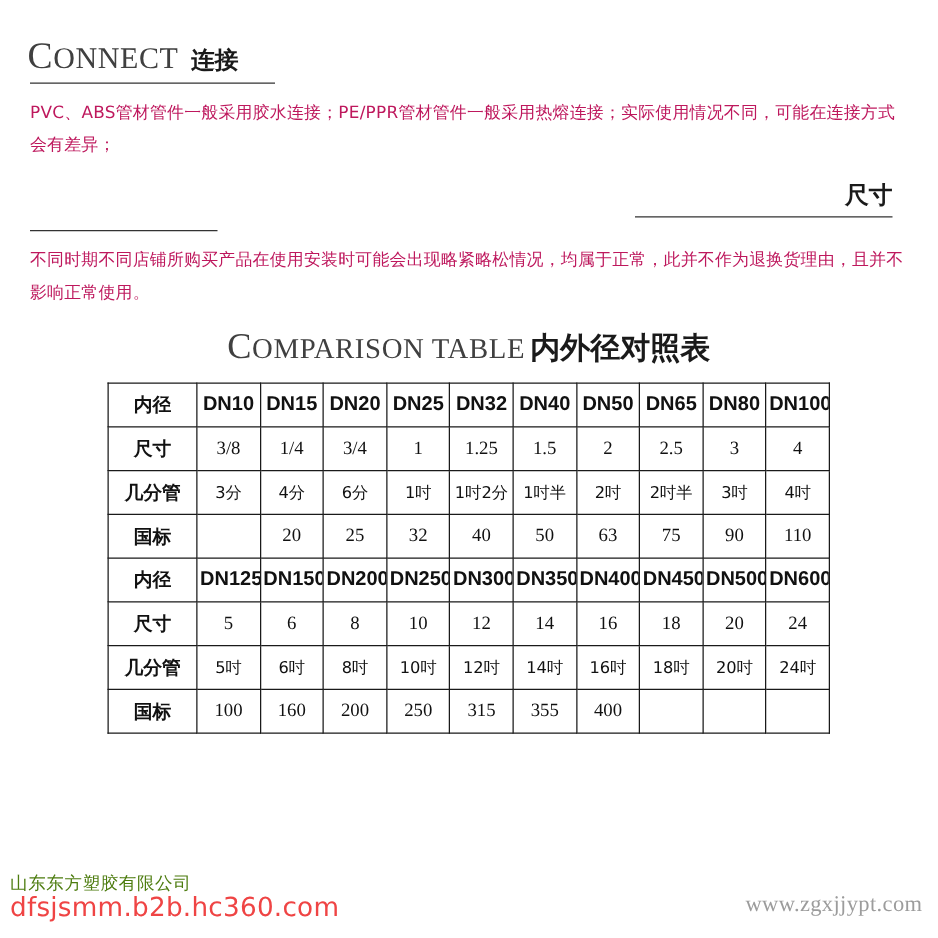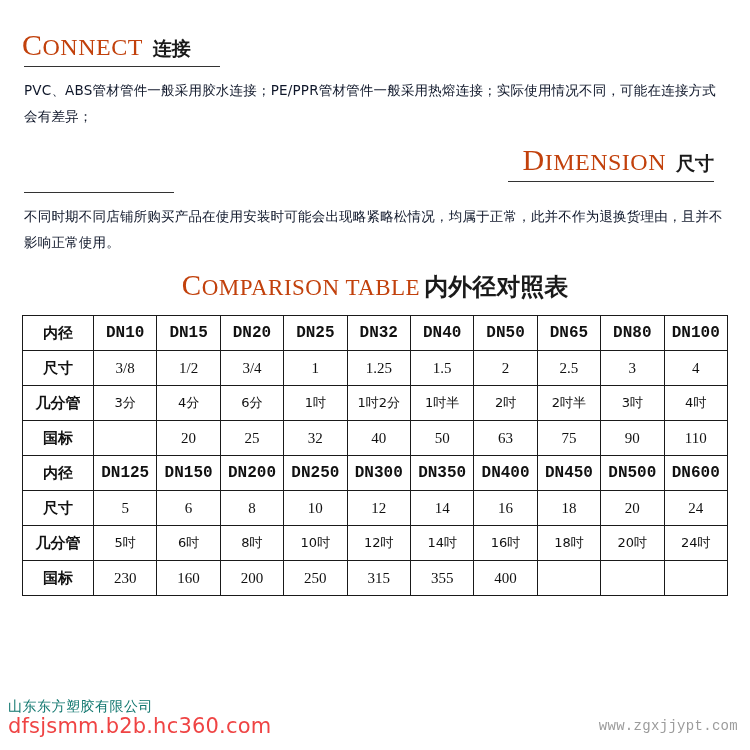--- a/index.html
+++ b/index.html
@@ -32,21 +32,21 @@
     margin: 0 0 4px 0;
   }
   .sec-head.right {
     justify-content: flex-end;
     padding-right: 14px;
   }
   .sec-en {
     font-family: "Liberation Serif", serif;
     font-size: 24px;
     letter-spacing: 0.5px;
-    color: #c2410c;
+    color: #404040;
     white-space: nowrap;
   }
   .sec-en .cap {
     font-size: 30px;
   }
   .sec-cn {
     font-family: Liberation Serif, serif;
     font-size: 19px;
     font-weight: bold;
     color: #1a1a1a;
@@ -62,21 +62,21 @@
     margin-left: auto;
     margin-right: 14px;
     width: 206px;
   }
 
   
   .para {
     font-family: "DejaVu Sans", sans-serif;
     font-size: 13.5px;
     line-height: 26px;
-    color: #0f172a;
+    color: #be185d;
     letter-spacing: 0.2px;
     margin: 0 0 14px 2px;
   }
 
   .block { margin-bottom: 6px; }
 
   
   .cmp-title {
     text-align: center;
     margin: 10px 0 12px 0;
@@ -85,21 +85,21 @@
     align-items: baseline;
     gap: 4px;
   }
   .cmp-title .sec-en { font-size: 23px; text-align: center; }
   .cmp-title .sec-en .cap { font-size: 29px; }
   .cmp-title .sec-cn { font-size: 24px; }
 
   
   table.cmp {
     border-collapse: collapse;
-    width: 706px;
+    width: 578px;
     margin: 0 auto;
     table-layout: fixed;
   }
   table.cmp td {
     border: 1px solid #1a1a1a;
     height: 34px;
     text-align: center;
     vertical-align: middle;
     font-family: "DejaVu Sans", sans-serif;
     font-size: 13px;
@@ -111,53 +111,53 @@
   table.cmp td.rowlab {
     font-weight: bold;
     font-size: 15px;
     width: 66px;
   }
   table.cmp td.num {
     font-family: "Liberation Serif", serif;
     font-size: 15px;
   }
   table.cmp td.dn {
-    font-family: Liberation Mono, monospace;
+    font-family: Liberation Sans, sans-serif;
     font-weight: bold;
     font-size: 16px;
   }
 
   
   .wm-left {
     position: absolute;
     left: 8px;
     bottom: 34px;
     font-family: "DejaVu Sans", sans-serif;
     font-size: 14px;
-    color: #0f766e;
+    color: #4d7c0f;
     letter-spacing: 0.5px;
     white-space: nowrap;
   }
   .wm-left2 {
     position: absolute;
     left: 8px;
     bottom: 12px;
     font-family: "DejaVu Sans", sans-serif;
     font-size: 21px;
     color: #ef4444;
     letter-spacing: 0.2px;
     white-space: nowrap;
     margin-top: 37px;
   }
   .wm-right {
     position: absolute;
     right: 12px;
     bottom: 16px;
-    font-family: Liberation Mono, monospace;
-    font-size: 14px;
+    font-family: Liberation Serif, serif;
+    font-size: 18px;
     color: #9c9c9c;
     letter-spacing: 0.3px;
     white-space: nowrap;
   }
 </style>
 </head>
 <body>
 
 <div class="page">
 
@@ -165,21 +165,20 @@
     <div class="sec-head">
       <span class="sec-en"><span class="cap">C</span><span>ONNECT</span></span>
       <span class="sec-cn">连接</span>
     </div>
     <div class="underline"></div>
     <div class="para">PVC、ABS管材管件一般采用胶水连接；PE/PPR管材管件一般采用热熔连接；实际使用情况不同，可能在连接方式会有差异；</div>
   </div>
 
   <div class="block">
     <div class="sec-head right">
-      <span class="sec-en"><span class="cap">D</span><span>IMENSION</span></span>
       <span class="sec-cn">尺寸</span>
     </div>
     <div class="underline right"></div>
   </div>
 
   <div class="block">
     <div class="underline w2"></div>
     <div class="para">不同时期不同店铺所购买产品在使用安装时可能会出现略紧略松情况，均属于正常，此并不作为退换货理由，且并不影响正常使用。</div>
   </div>
 
@@ -199,21 +198,21 @@
           <td class="dn">DN32</td>
           <td class="dn">DN40</td>
           <td class="dn">DN50</td>
           <td class="dn">DN65</td>
           <td class="dn">DN80</td>
           <td class="dn">DN100</td>
         </tr>
         <tr>
           <td class="rowlab">尺寸</td>
           <td class="num">3/8</td>
-          <td class="num">1/2</td>
+          <td class="num">1/4</td>
           <td class="num">3/4</td>
           <td class="num">1</td>
           <td class="num">1.25</td>
           <td class="num">1.5</td>
           <td class="num">2</td>
           <td class="num">2.5</td>
           <td class="num">3</td>
           <td class="num">4</td>
         </tr>
         <tr>
@@ -276,21 +275,21 @@
           <td>10吋</td>
           <td>12吋</td>
           <td>14吋</td>
           <td>16吋</td>
           <td>18吋</td>
           <td>20吋</td>
           <td>24吋</td>
         </tr>
         <tr>
           <td class="rowlab">国标</td>
-          <td class="num">230</td>
+          <td class="num">100</td>
           <td class="num">160</td>
           <td class="num">200</td>
           <td class="num">250</td>
           <td class="num">315</td>
           <td class="num">355</td>
           <td class="num">400</td>
           <td class="num"></td>
           <td class="num"></td>
           <td class="num"></td>
         </tr>

